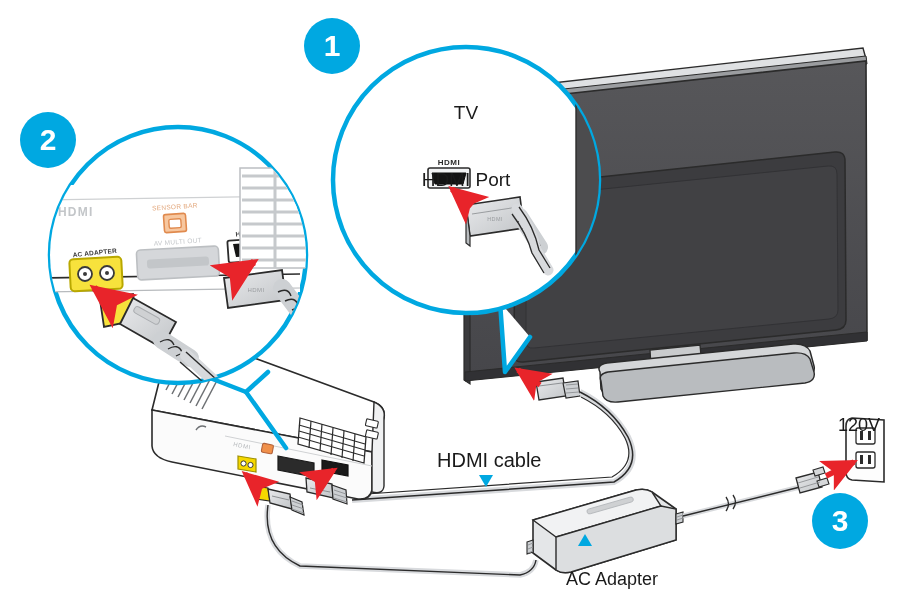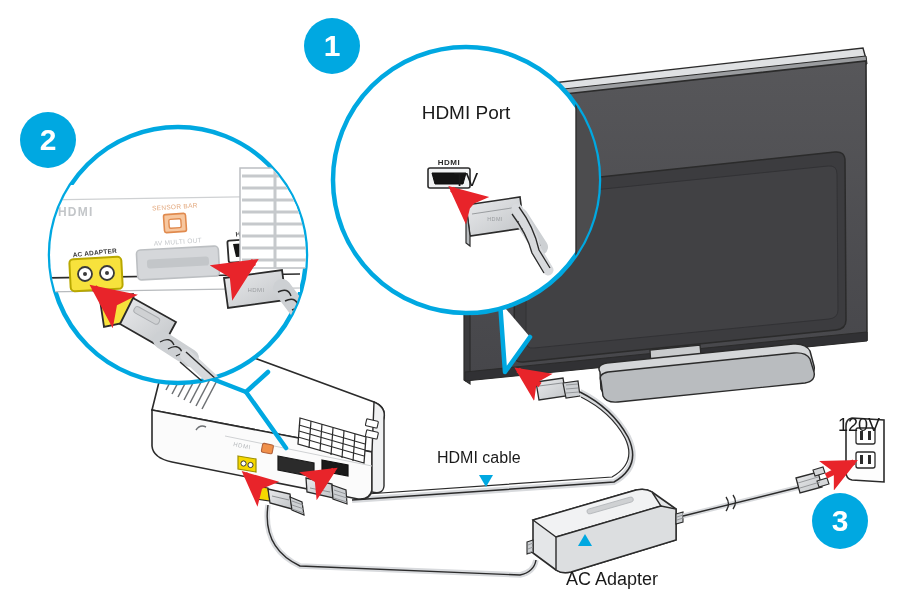--- a/index.html
+++ b/index.html
@@ -328,25 +328,25 @@
         <path d="M302,316 L330,330" stroke="#d8dadd" stroke-width="11" fill="none"></path>
       </g>
       <line x1="232" y1="276" x2="254" y2="262" stroke="#e8242a" stroke-width="7" marker-end="url(#redarrow)"></line>
     </g>
 
     <path d="M479,475 L493,475 L486,487 Z" fill="#00a8e1"></path>
     <path d="M578,546 L592,546 L585,534 Z" fill="#00a8e1"></path>
   </svg>
 
   <div class="lbl c" style="left:396px;top:57px;width:140px;font-size:19px;">
+    <div>TV</div>
     <div>HDMI Port</div>
-    <div>TV</div>
   </div>
 
-  <div class="lbl" style="left:437px;top:449px;font-size:16px;">HDMI cable</div>
+  <div class="lbl" style="left:437px;top:449px;font-size:20px;">HDMI cable</div>
 
   <div class="lbl" style="left:566px;top:569px;font-size:18px;">AC Adapter</div>
 
   <div class="lbl" style="left:838px;top:415px;font-size:18px;">120V</div>
 
   <div class="badge" style="left:304px;top:18px;width:56px;height:56px;font-size:30px;background:#00a8e1;">1</div>
   <div class="badge" style="left:20px;top:112px;width:56px;height:56px;font-size:30px;background:#00a8e1;">2</div>
   <div class="badge" style="left:812px;top:493px;width:56px;height:56px;font-size:30px;background:#00a8e1;">3</div>
 
 </div>

